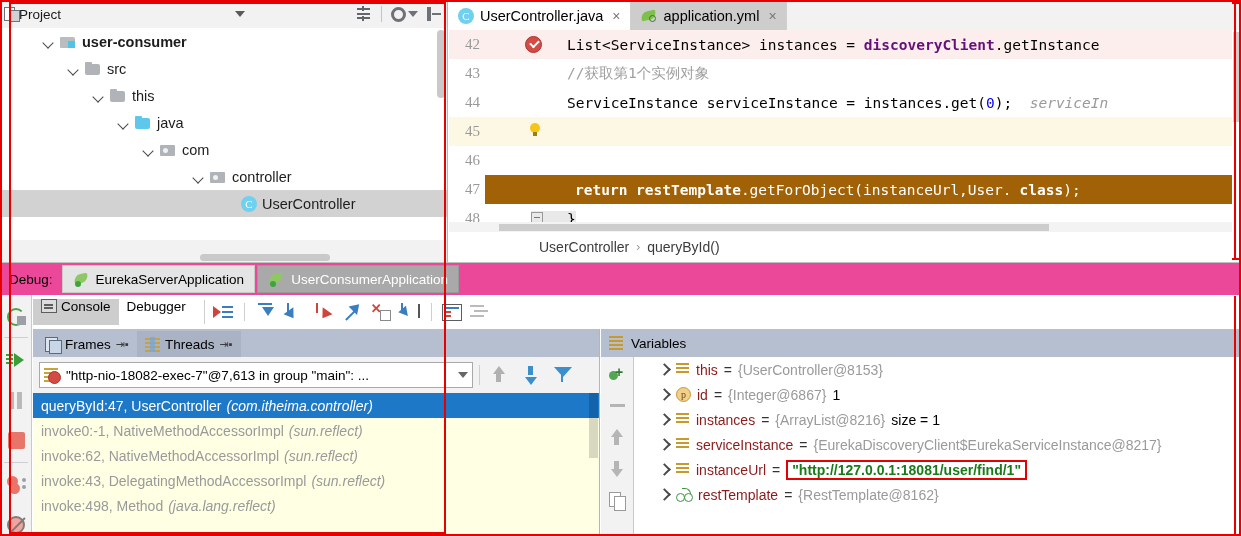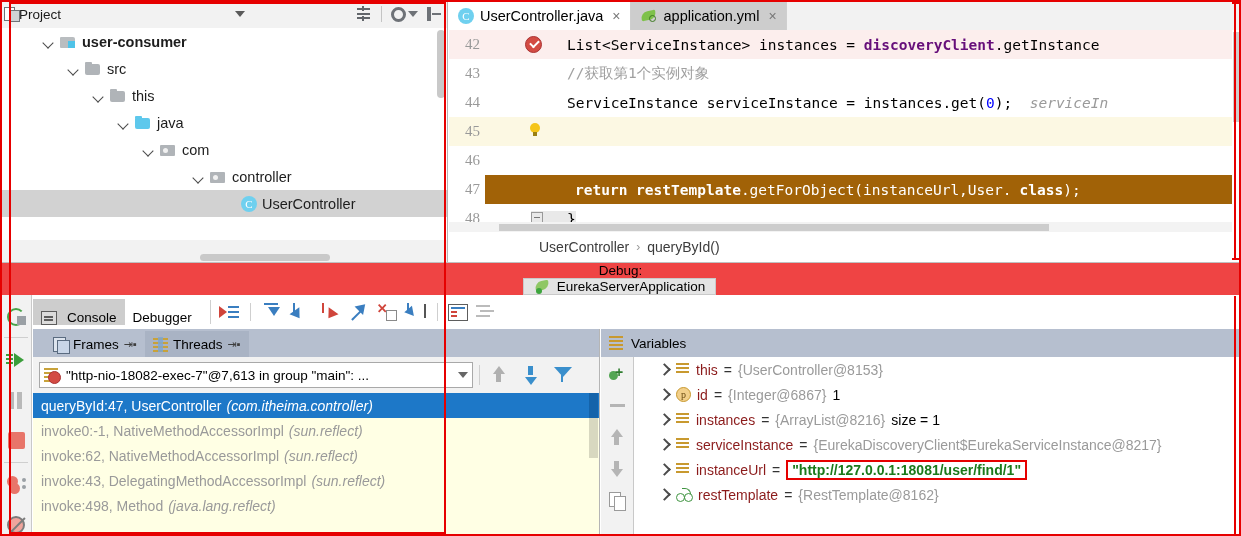--- a/index.html
+++ b/index.html
@@ -118,22 +118,22 @@
   .fold-icon:after { content:""; position:absolute; left:2px; top:4px; width:6px;height:1.4px;background:#777; }
   #code-vscroll { position:absolute; right:0; top:30px; width:9px; height:202px; background:#fff; }
   #code-vscroll .thumb { position:absolute; right:1px; top:2px; width:7px; height:90px; background:#cfcfcf; }
   #code-hscroll { position:absolute; left:0; bottom:0; width:792px; height:10px; background:#f3f3f3; }
   #code-hscroll .thumb { position:absolute; left:50px; top:2px; width:550px; height:7px; background:#cdcdcd; }
   #breadcrumb { position:absolute; left:0; top:232px; width:792px; height:30px; background:#fff;
       display:flex; align-items:center; gap:7px; padding-left:90px; font-size:14px; color:#3c3c3c; }
   #breadcrumb .sep { color:#999; font-size:12px; }
 
   
-  #run-tabs { position:absolute; left:0; top:262px; width:1241px; height:33px; background:#ef4444;
-      display:flex; align-items:center; border-top:1px solid #c0c0c0;flex-direction:column; }
+  #run-tabs { position:absolute; left:0; top:262px; width:1241px; height:33px; background:#ec4899;
+      display:flex; align-items:center; border-top:1px solid #c0c0c0; }
   #run-tabs .dlabel { padding:0 9px; font-size:13.5px; }
   .run-tab { height:28px; display:flex; align-items:center; gap:6px; padding:0 10px; font-size:13.5px;
       background:#e4e4e4; border:1px solid #c9c9c9; margin-right:2px; }
   .run-tab.active { background:#a9a9a9; color:#fff; border-color:#999; }
   .ico-spring { width:17px;height:15px; position:relative; flex:0 0 auto; }
   .ico-spring:before { content:""; position:absolute; left:1px; top:2px; width:14px; height:9px;
       background:#8fc765; border-radius:8px 2px 8px 2px; transform:rotate(-12deg); }
   .ico-spring:after { content:""; position:absolute; left:2px; bottom:0px; width:6px;height:6px;border-radius:50%;
       background:#3ea53e; }
 
@@ -159,21 +159,21 @@
   .ic-bps:before{content:"";position:absolute;left:0;top:0;width:11px;height:11px;border-radius:50%;background:#e8756a;}
   .ic-bps:after{content:"";position:absolute;left:2px;top:7px;width:11px;height:11px;border-radius:50%;background:#e8756a;}
   .ic-bps em{position:absolute;right:0;top:2px;width:4px;height:4px;border-radius:50%;background:#9aa0a5;}
   .ic-bps b{position:absolute;right:0;top:9px;width:4px;height:4px;border-radius:50%;background:#9aa0a5;}
   .ic-mute { width:18px;height:18px;border-radius:50%;border:2px solid #7c7c7c;position:relative;background:#f0a49c;}
   .ic-mute:after{content:"";position:absolute;left:-1px;top:6px;width:20px;height:2.4px;background:#7c7c7c;transform:rotate(-45deg);}
 
   
   #dbg-tabbar { position:absolute; left:33px; top:295px; width:1208px; height:34px; background:#fff;
       display:flex; align-items:center; }
-  .dbg-tab { height:26px; display:flex; align-items:flex-end; gap:10px; padding:0 8px; font-size:13.5px; }
+  .dbg-tab { height:26px; display:flex; align-items:flex-start; gap:4px; padding:0 8px; font-size:13.5px; }
   .dbg-tab.inactive { background:#cdcdcd; }
   .ic-console { width:16px;height:14px; border:1.6px solid #5d5d5d; background:#dcdcdc; position:relative; }
   .ic-console:after{content:"";position:absolute;left:2px;top:4px;width:9px;height:1.5px;background:#5d5d5d;
       box-shadow:0 3px 0 #5d5d5d;}
   #dbg-tools { display:flex; align-items:center; gap:8px; margin-left:10px; padding-left:8px;
       border-left:1px solid #cfcfcf; height:24px; }
   .tb { width:21px;height:20px;position:relative; }
   .tb-show-exec:before{content:"";position:absolute;left:0;top:4px;width:0;height:0;border-left:8px solid #d0453b;
     border-top:6px solid transparent;border-bottom:6px solid transparent;}
   .tb-show-exec i{position:absolute;left:9px;width:11px;height:2px;background:#3a7ec0;}
@@ -202,21 +202,21 @@
   .tb-eval i:nth-child(1){top:2px;background:#3a7ec0;width:14px;}
   .tb-eval i:nth-child(2){top:6px;} .tb-eval i:nth-child(3){top:10px;}
   .tb-settings i{position:absolute;height:2px;background:#bbb;}
   .tb-settings i:nth-child(1){left:0;top:3px;width:14px;}
   .tb-settings i:nth-child(2){left:4px;top:8px;width:14px;}
   .tb-settings i:nth-child(3){left:0;top:13px;width:14px;}
 
   
   #frames-panel { position:absolute; left:33px; top:329px; width:567px; height:207px; background:#fff;
       border-right:1px solid #b5b5b5; }
-  #frames-tabs { height:28px; background:#b6bfcf; display:flex; align-items:flex-end; padding-left:12px; }
+  #frames-tabs { height:28px; background:#b6bfcf; display:flex; align-items:flex-end; padding-left:4px; }
   .ft { height:26px; display:flex; align-items:center; gap:5px; padding:0 8px; font-size:13.5px; }
   .ft.active { background:#b6bfcf; }
   .ft.inactive { background:#a9b3c4; }
   .ic-frames{width:15px;height:15px;position:relative;}
   .ic-frames:before{content:"";position:absolute;left:0;top:0;width:11px;height:13px;border:1.4px solid #5a6b80;background:#dde4ee;}
   .ic-frames:after{content:"";position:absolute;left:4px;top:3px;width:11px;height:12px;border:1.4px solid #5a6b80;background:#c9d6e8;}
   .ic-threads{width:15px;height:15px;position:relative;}
   .ic-threads i{position:absolute;left:0;width:15px;height:2px;background:#c8a23a;}
   .ic-threads i:nth-child(1){top:1px;}.ic-threads i:nth-child(2){top:5px;}
   .ic-threads i:nth-child(3){top:9px;}.ic-threads i:nth-child(4){top:13px;}

